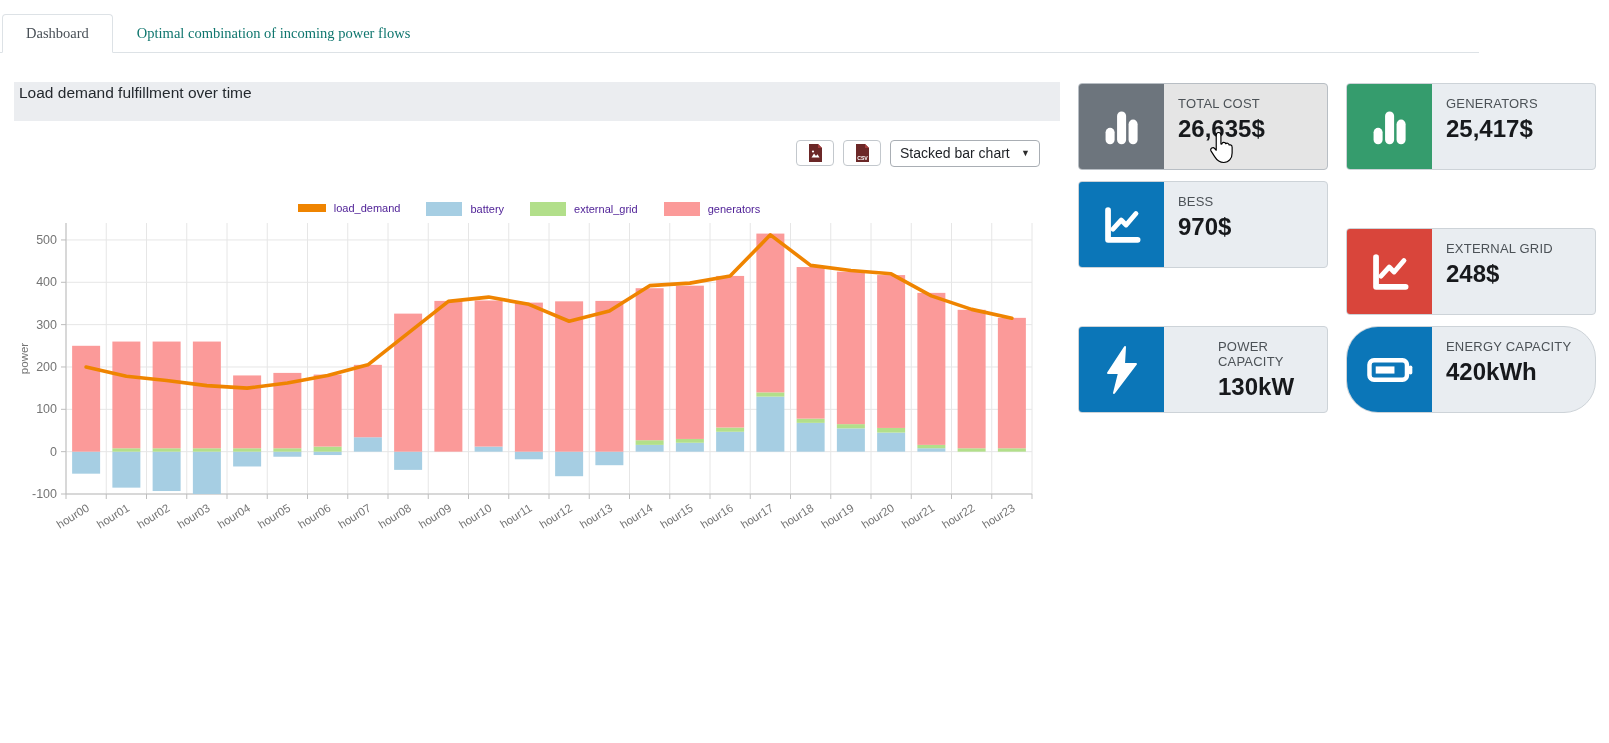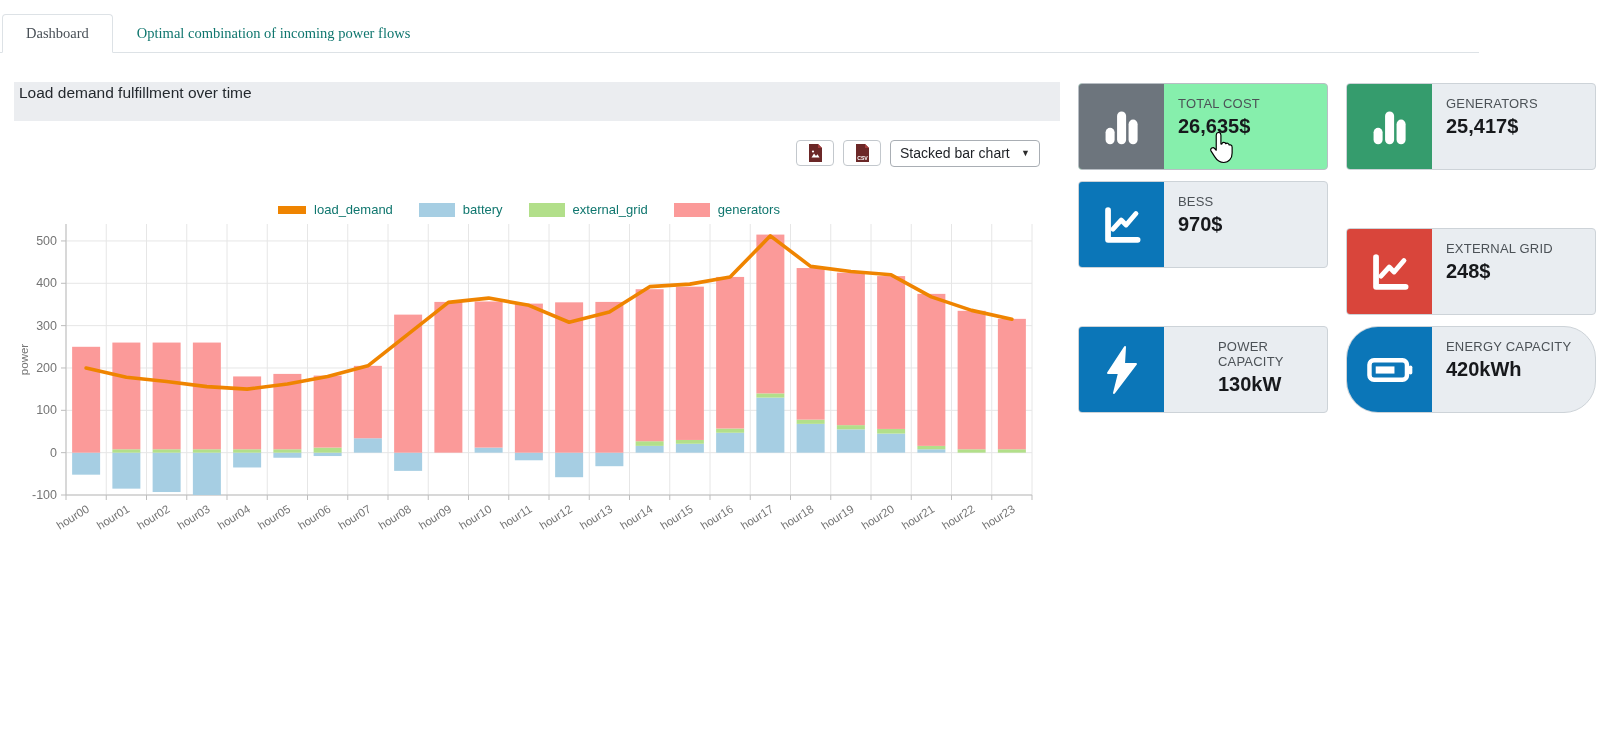--- a/index.html
+++ b/index.html
@@ -38,39 +38,39 @@
     display:flex; align-items:center; justify-content:center; padding:0; cursor:pointer;
   }
   .chart-select {
     width:150px; height:27px; border:1px solid #a9aeb4; border-radius:4px; background:#fff;
     display:flex; align-items:center; justify-content:space-between; padding:0 9px;
     font-size:14px; color:#1e2126; cursor:pointer;
   }
   .chart-select .caret { font-size:9px; color:#2b2b2b; }
   .legend {
     margin-top:35px; display:flex; justify-content:center; align-items:flex-start;
-    gap:10px; font-size:13px; color:#0f766e;
+    gap:10px; font-size:11px; color:#4c1d95;
   }
   .legend-item { display:flex; align-items:center; gap:8px; margin-right:16px; }
   .legend .swatch { width:36px; height:14px; display:inline-block; }
   .legend .swatch.line-swatch { width:28px; height:6px; border-style:solid; border-width:4px; background:#fff; }
   #chart-svg { display:block; margin-top:5px; }
   
   .right-panel {
     position:absolute; left:1078px; top:83px;
     display:grid; grid-template-columns:250px 250px; column-gap:18px; row-gap:11px;
   }
   .stat-card {
     height:87px; display:flex; border-radius:4px; overflow:hidden;
     border:1px solid #cdd3d8; background:#e9edf1; cursor:pointer;
   }
   .stat-icon { width:85px; flex:0 0 85px; display:flex; align-items:center; justify-content:center; }
   .stat-body { padding:12px 14px 0 14px; }
   .stat-label { font-size:13px; color:#4c5257; margin-bottom:4px; letter-spacing:.2px; }
-  .stat-value { font-size:20px; font-weight:bold; color:#17191c; }
+  .stat-value { font-size:24px; font-weight:bold; color:#17191c; }
   
   .cursor { position:absolute; left:1207px; top:132px; pointer-events:none; z-index:50; }
 </style>
 </head>
 <body>
 
 <div class="tabbar">
   <div class="tab active">Dashboard</div>
   <div class="tab inactive">Optimal combination of incoming power flows</div>
 </div>
@@ -282,21 +282,21 @@
       <text x="840.875" y="289" text-anchor="end" font-size="11.5" fill="#757575" font-family="Liberation Sans, sans-serif" transform="rotate(-32 840.875 289)">hour19</text>
       <text x="881.125" y="289" text-anchor="end" font-size="11.5" fill="#757575" font-family="Liberation Sans, sans-serif" transform="rotate(-32 881.125 289)">hour20</text>
       <text x="921.375" y="289" text-anchor="end" font-size="11.5" fill="#757575" font-family="Liberation Sans, sans-serif" transform="rotate(-32 921.375 289)">hour21</text>
       <text x="961.625" y="289" text-anchor="end" font-size="11.5" fill="#757575" font-family="Liberation Sans, sans-serif" transform="rotate(-32 961.625 289)">hour22</text>
       <text x="1001.875" y="289" text-anchor="end" font-size="11.5" fill="#757575" font-family="Liberation Sans, sans-serif" transform="rotate(-32 1001.875 289)">hour23</text>
     </svg>
 </div>
 
 <div class="right-panel">
 
-  <div class="stat-card" style="background: #86efac; border-color: rgb(184, 190, 196);">
+  <div class="stat-card" style="background: #e5e5e5; border-color: rgb(184, 190, 196);">
     <div class="stat-icon" style="background: rgb(109, 117, 125);">
       <svg width="46" height="46" viewBox="0 0 56 56">
         <rect x="8" y="29" width="11" height="20" rx="5.5" fill="#fff"></rect>
         <rect x="22" y="9" width="11" height="40" rx="5.5" fill="#fff"></rect>
         <rect x="36" y="19" width="11" height="30" rx="5.5" fill="#fff"></rect>
       </svg>
     </div>
     <div class="stat-body">
       <div class="stat-label">TOTAL COST</div>
       <div class="stat-value">26,635$</div>

